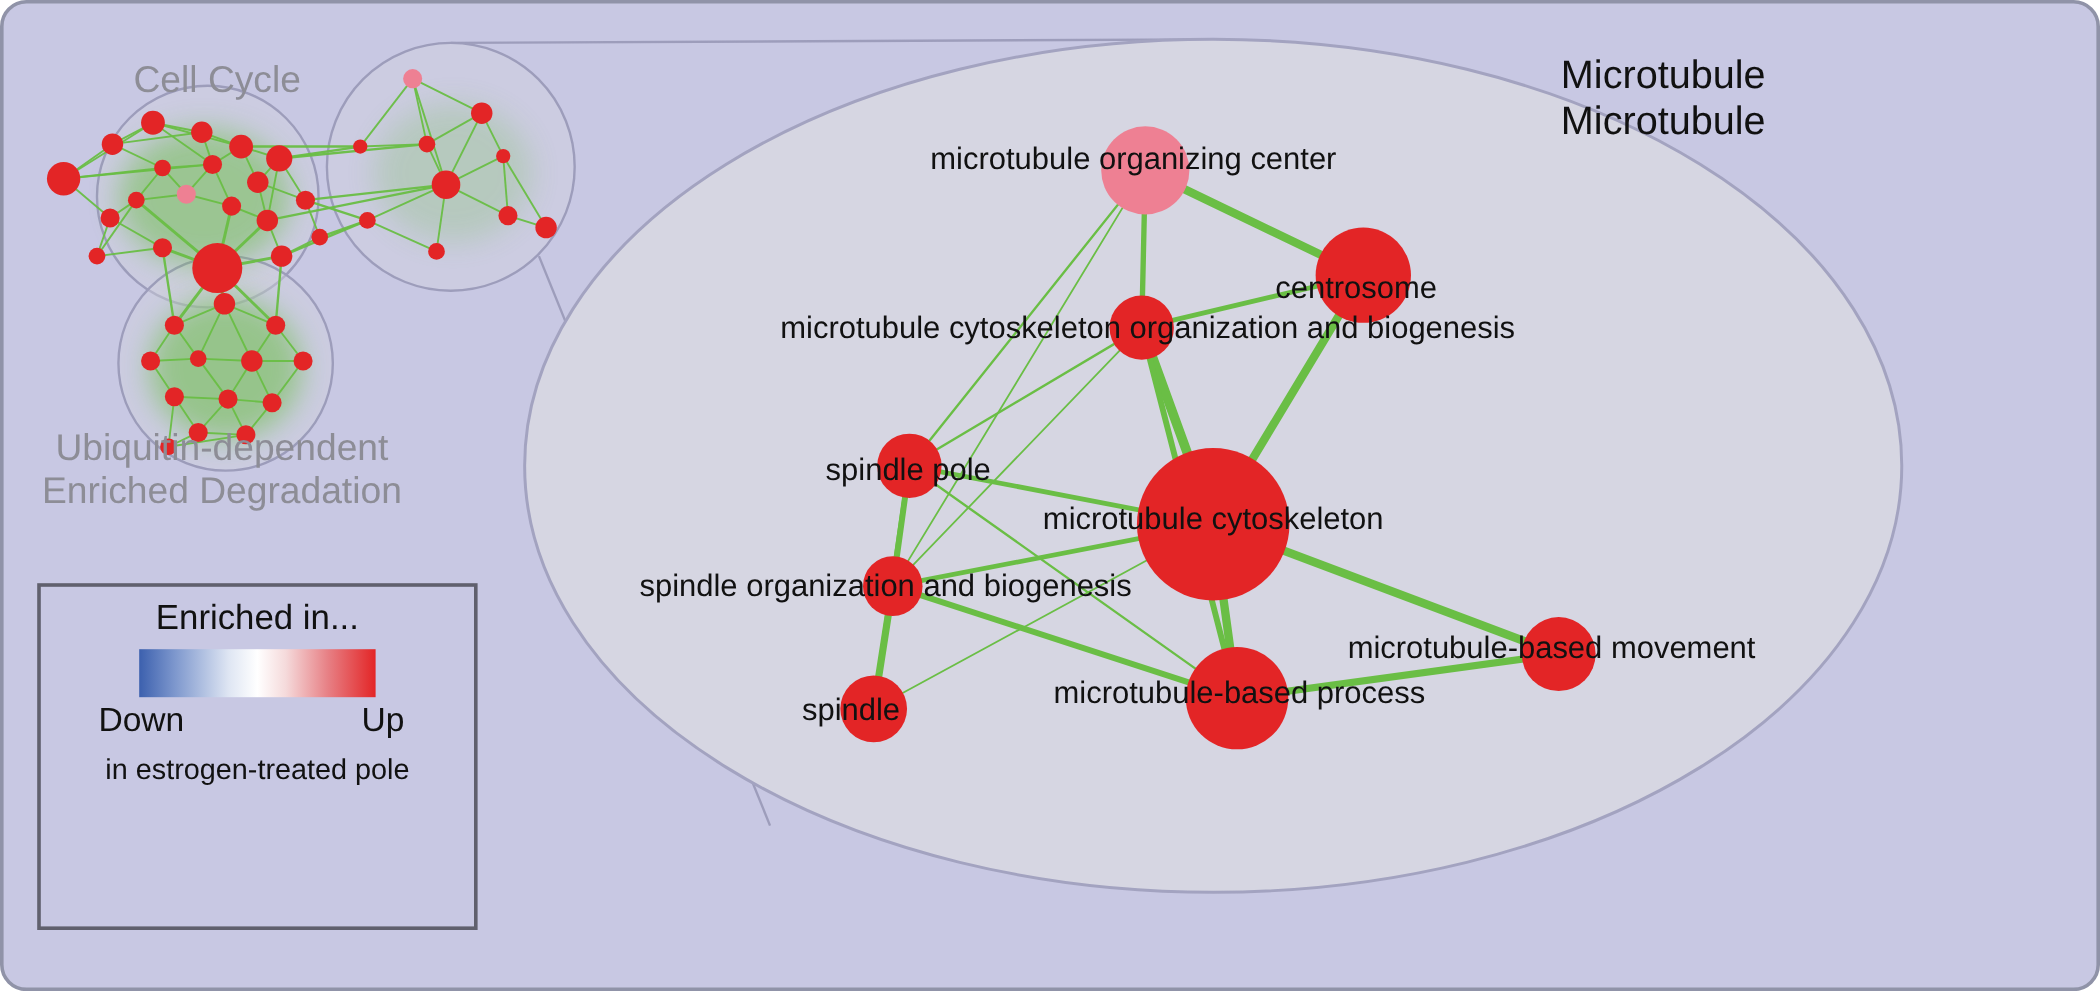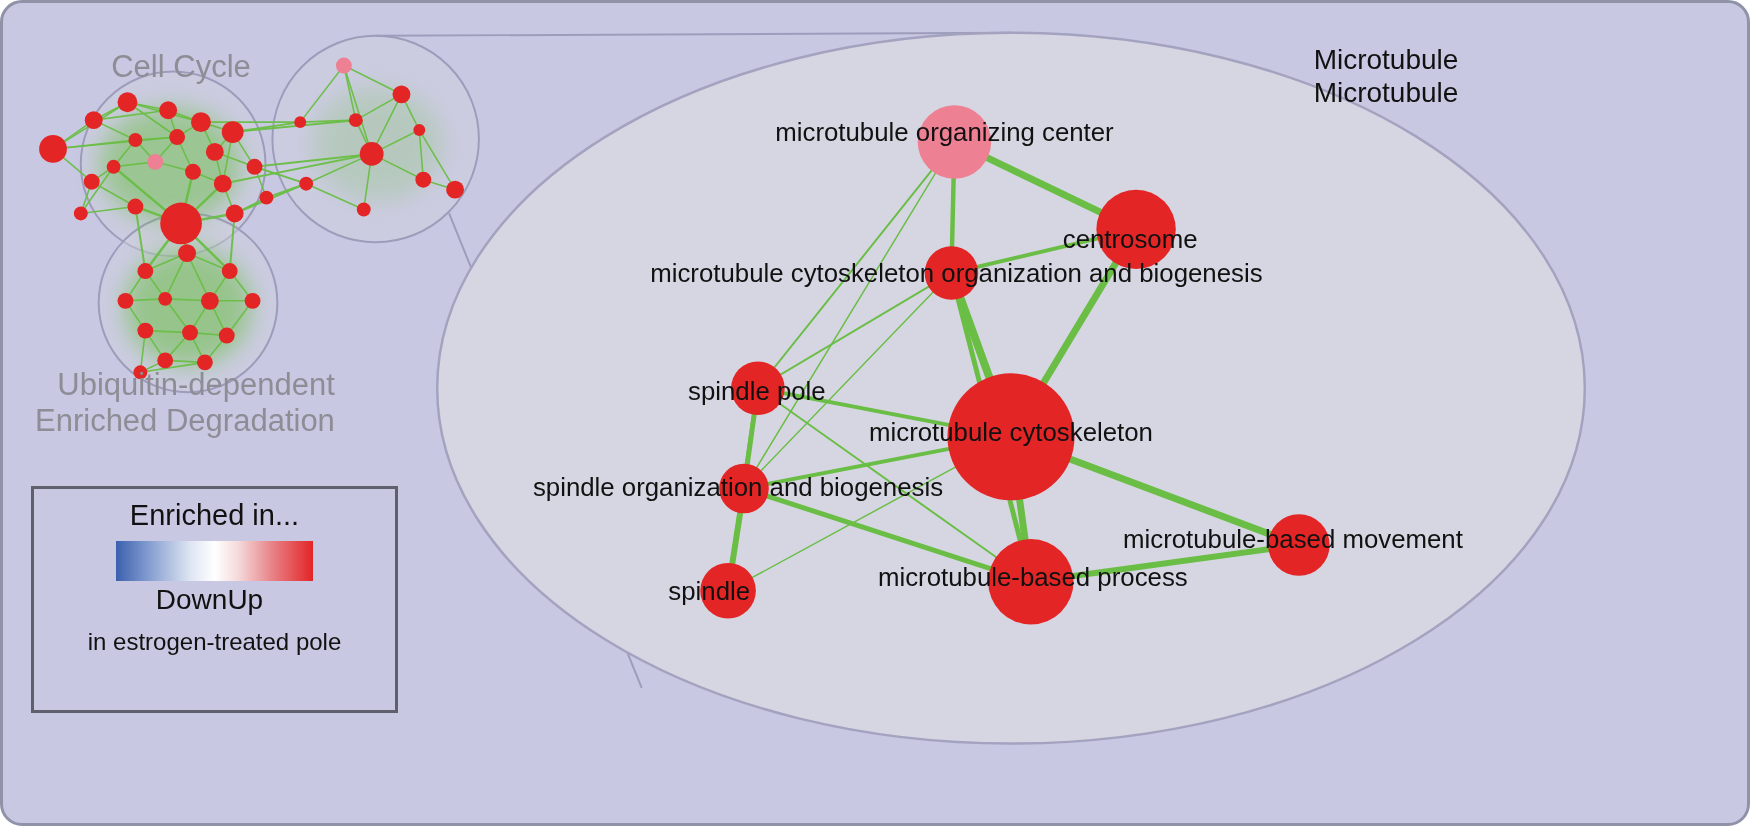--- a/index.html
+++ b/index.html
@@ -10,32 +10,32 @@
     background:#c8c8e3;
     border:3px solid #9093a8;
     border-radius:22px;
     overflow:hidden;
     font-family:"Liberation Sans",sans-serif;
   }
   .stage svg{position:absolute;inset:0;width:100%;height:100%;}
   svg text{font-family:"Liberation Sans",sans-serif;}
   .overlay-label{position:absolute;white-space:nowrap;}
   .gray-label{color:#8d8d96;font-size:31px;line-height:1.15;text-align:right;}
-  .black-label{color:#111111;font-size:28px;line-height:1.18;text-align:right;}
+  .black-label{color:#111111;font-size:33px;line-height:1.18;text-align:right;}
   #cell-cycle-label{left:178px;top:46px;transform:translateX(-50%);}
-  #ubiquitin-label{left:32px;top:364px;text-align:right;}
+  #ubiquitin-label{left:32px;top:352px;text-align:center;}
   #main-title{left:1383px;top:40px;transform:translateX(-50%);}
   .legend{
-    position:absolute;left:28px;top:483px;width:367px;height:227px;
+    position:absolute;left:28px;top:483px;width:367px;height:289px;
     box-sizing:border-box;border:3px solid #60606d;
     text-align:center;color:#111;
   }
   .legend-title{font-size:29px;margin-top:10px;}
   .legend-gradient{width:197px;height:40px;margin:9px auto 0;}
-  .legend-scale-row{display:flex;justify-content:center;padding:3px 58px 0 48px;font-size:28px;}
+  .legend-scale-row{display:flex;justify-content:space-between;padding:3px 58px 0 48px;font-size:28px;}
   .legend-sub{font-size:24px;margin-top:3px;}
   .legend-sub.first{margin-top:12px;}
 </style>
 </head>
 <body>
 
 <div class="stage">
 
   <svg id="net-svg" viewBox="0 0 1750 826">
       <defs>

